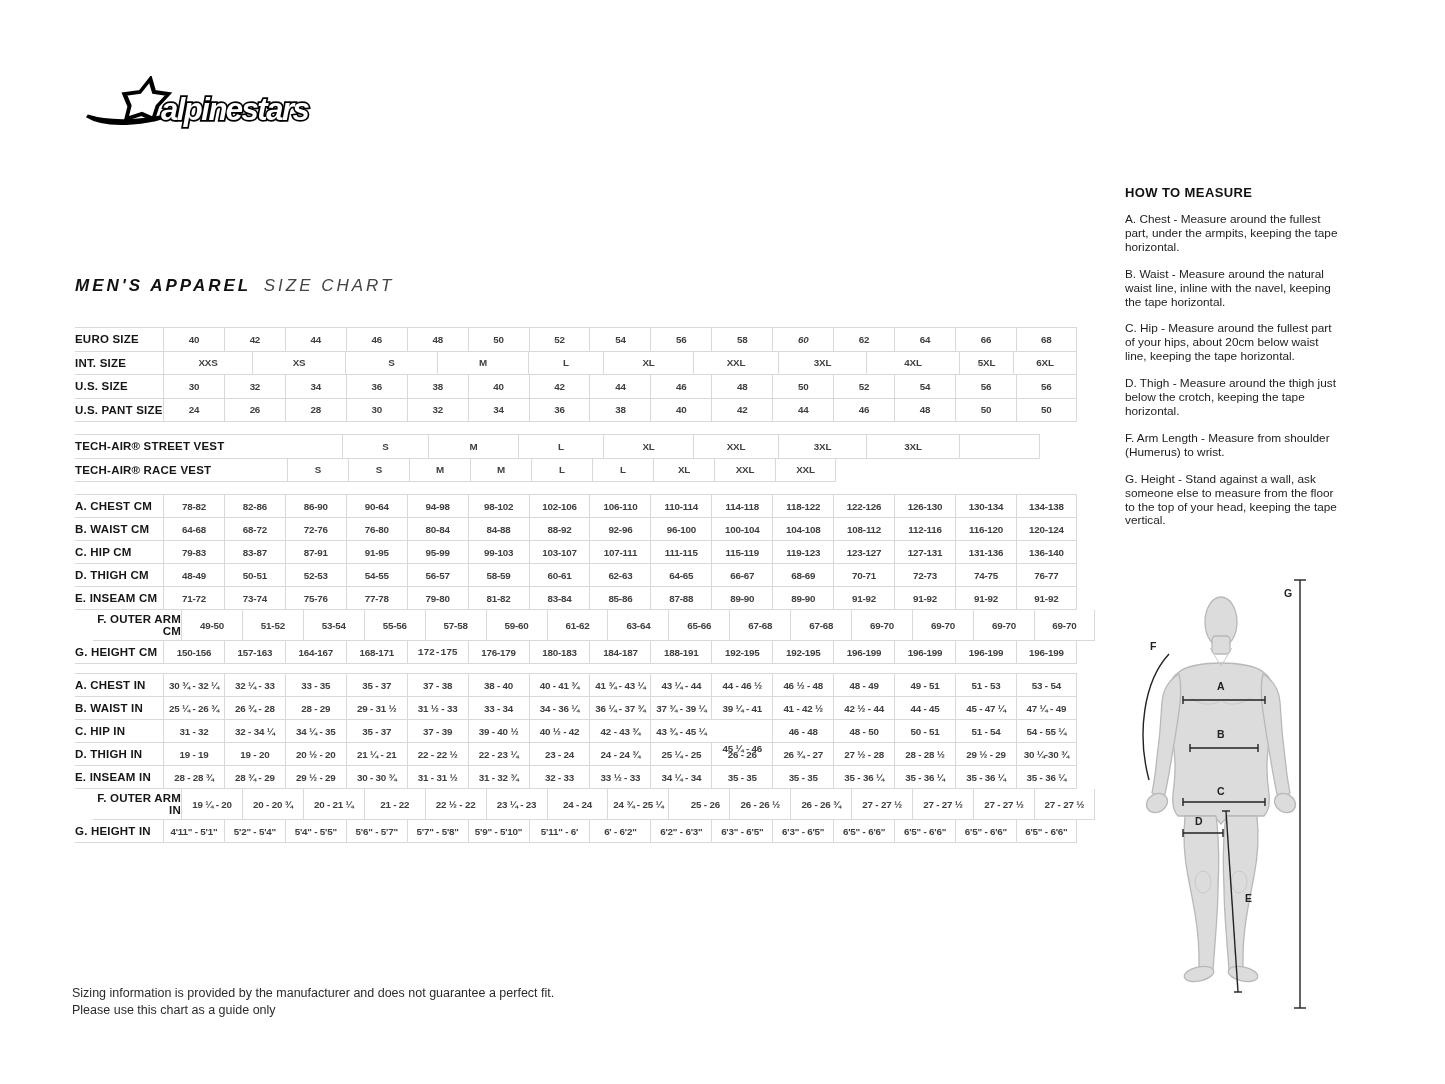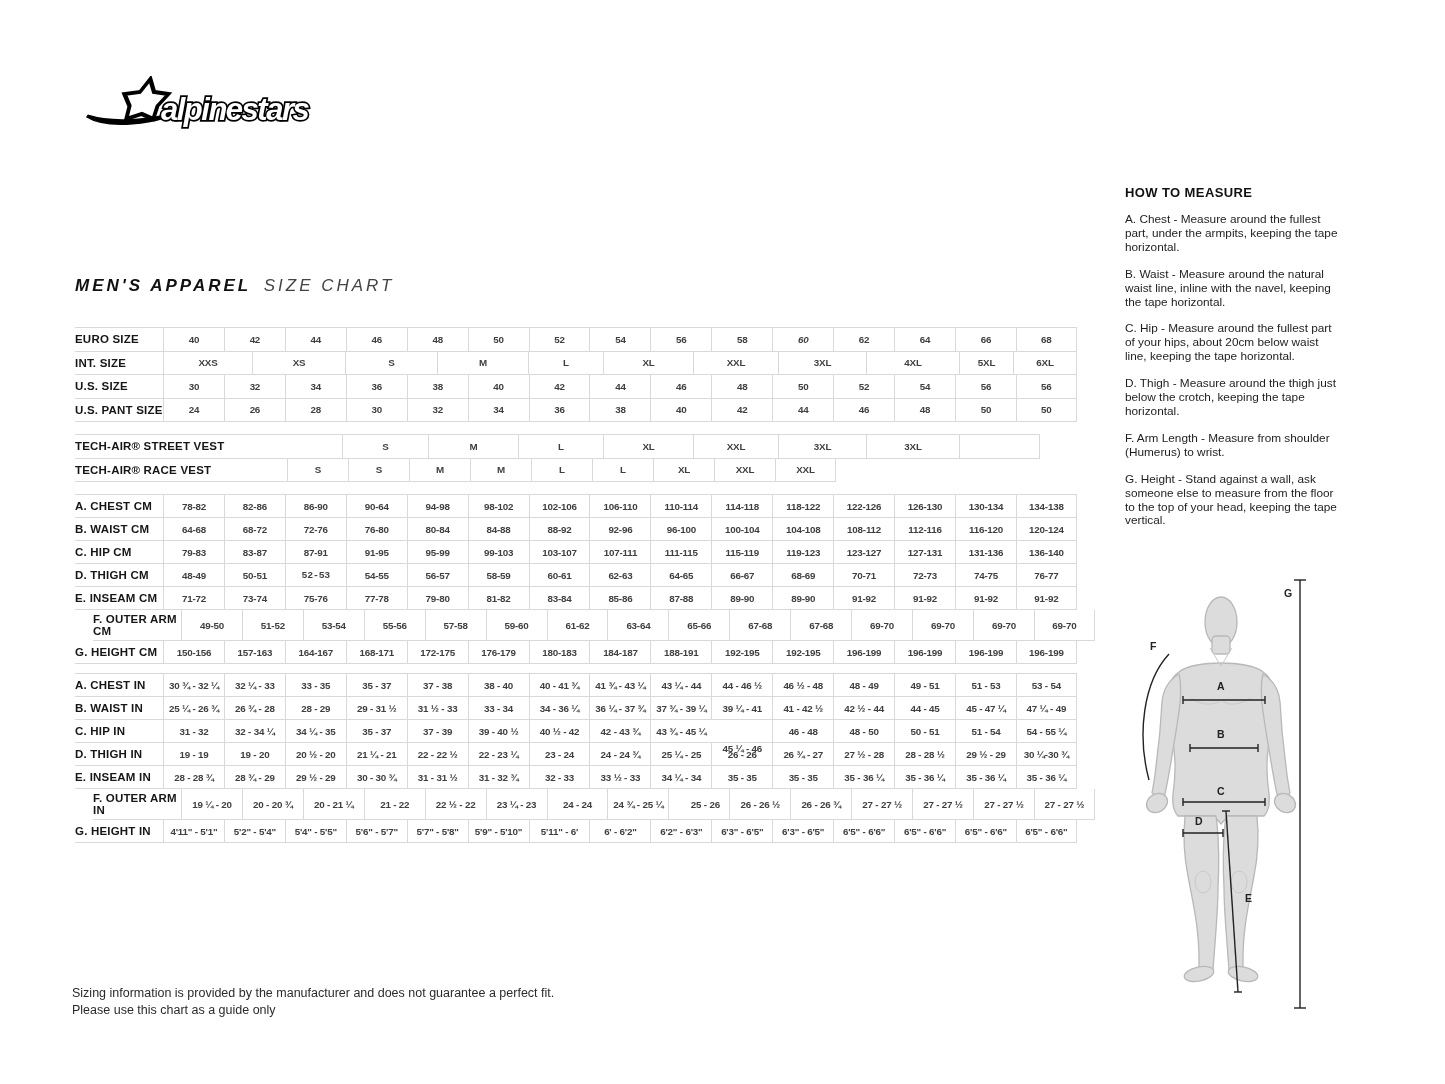--- a/index.html
+++ b/index.html
@@ -7,21 +7,21 @@
         font-family:"Liberation Sans", sans-serif;color:#1a1a1a;}
   .logo{position:absolute;left:73px;top:76px;}
   .title{position:absolute;left:75px;top:276px;font-style:italic;white-space:nowrap;}
   .t-main{font-weight:800;font-size:17px;letter-spacing:3px;color:#111;}
   .t-sub{font-weight:400;font-size:17px;letter-spacing:3px;color:#444;margin-left:8px;}
   .size-table{position:absolute;left:75px;top:327px;}
   .tbl-block{width:max-content;}
   .block-vests{margin-top:12px;}
   .block-cm{margin-top:12px;}
   .block-in{margin-top:9px;}
-  .tbl-row{display:flex;align-items:stretch;border-bottom:1px solid #d9d9d9;width:max-content;height:22.5px;}
+  .tbl-row{display:flex;align-items:stretch;border-bottom:1px solid #d9d9d9;width:max-content;height:22.5px;text-align:right;}
   .block-cm .tbl-row,.block-in .tbl-row{height:22px;}
   .tbl-row.first{border-top:1px solid #d9d9d9;}
   .tbl-row.tall{height:30px;margin-left:18px;}
   .row-label{width:88px;display:flex;align-items:center;font-weight:700;font-size:11.5px;
              letter-spacing:0.2px;color:#161616;white-space:nowrap;line-height:1.05;}
   .tbl-row.tall .row-label{white-space:normal;}
   .cell{display:flex;align-items:center;justify-content:center;border-left:1px solid #d9d9d9;
         font-weight:700;font-size:9.8px;letter-spacing:-0.2px;color:#3f3f3f;white-space:nowrap;
         box-sizing:border-box;}
   .cell:last-child{border-right:1px solid #d9d9d9;}
@@ -199,21 +199,21 @@
           <div class="cell" style="width: 60.93px;">119-123</div>
           <div class="cell" style="width: 60.93px;">123-127</div>
           <div class="cell" style="width: 60.93px;">127-131</div>
           <div class="cell" style="width: 60.93px;">131-136</div>
           <div class="cell" style="width: 60.93px;">136-140</div>
         </div>
         <div class="tbl-row">
           <div class="row-label">D. THIGH CM</div>
           <div class="cell" style="width: 60.93px;">48-49</div>
           <div class="cell" style="width: 60.93px;">50-51</div>
-          <div class="cell" style="width: 60.93px; font-family: Liberation Mono, monospace;">52-53</div>
+          <div class="cell" style="width: 60.93px;">52-53</div>
           <div class="cell" style="width: 60.93px;">54-55</div>
           <div class="cell" style="width: 60.93px;">56-57</div>
           <div class="cell" style="width: 60.93px;">58-59</div>
           <div class="cell" style="width: 60.93px;">60-61</div>
           <div class="cell" style="width: 60.93px;">62-63</div>
           <div class="cell" style="width: 60.93px;">64-65</div>
           <div class="cell" style="width: 60.93px;">66-67</div>
           <div class="cell" style="width: 60.93px;">68-69</div>
           <div class="cell" style="width: 60.93px;">70-71</div>
           <div class="cell" style="width: 60.93px;">72-73</div>
@@ -255,21 +255,21 @@
           <div class="cell" style="width: 60.93px;">69-70</div>
           <div class="cell" style="width: 60.93px;">69-70</div>
           <div class="cell" style="width: 60.93px;">69-70</div>
         </div>
         <div class="tbl-row">
           <div class="row-label">G. HEIGHT CM</div>
           <div class="cell" style="width: 60.93px;">150-156</div>
           <div class="cell" style="width: 60.93px;">157-163</div>
           <div class="cell" style="width: 60.93px;">164-167</div>
           <div class="cell" style="width: 60.93px;">168-171</div>
-          <div class="cell" style="width: 60.93px;">172-175</div>
+          <div class="cell" style="width: 60.93px; font-family: Liberation Mono, monospace;">172-175</div>
           <div class="cell" style="width: 60.93px;">176-179</div>
           <div class="cell" style="width: 60.93px;">180-183</div>
           <div class="cell" style="width: 60.93px;">184-187</div>
           <div class="cell" style="width: 60.93px;">188-191</div>
           <div class="cell" style="width: 60.93px;">192-195</div>
           <div class="cell" style="width: 60.93px;">192-195</div>
           <div class="cell" style="width: 60.93px;">196-199</div>
           <div class="cell" style="width: 60.93px;">196-199</div>
           <div class="cell" style="width: 60.93px;">196-199</div>
           <div class="cell" style="width: 60.93px;">196-199</div>

